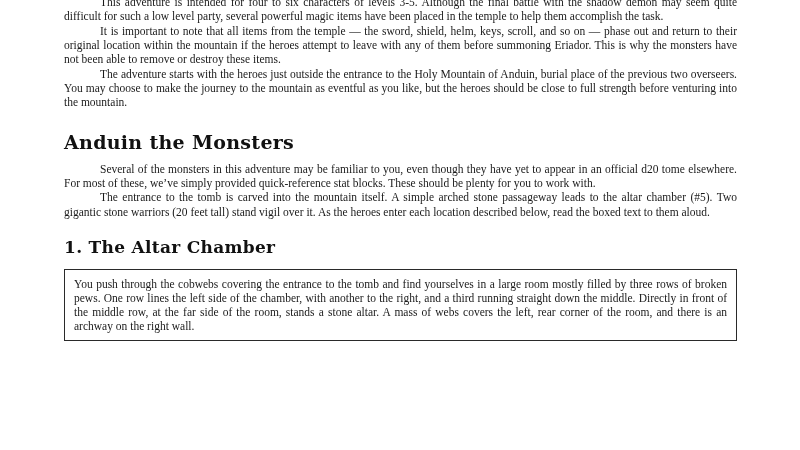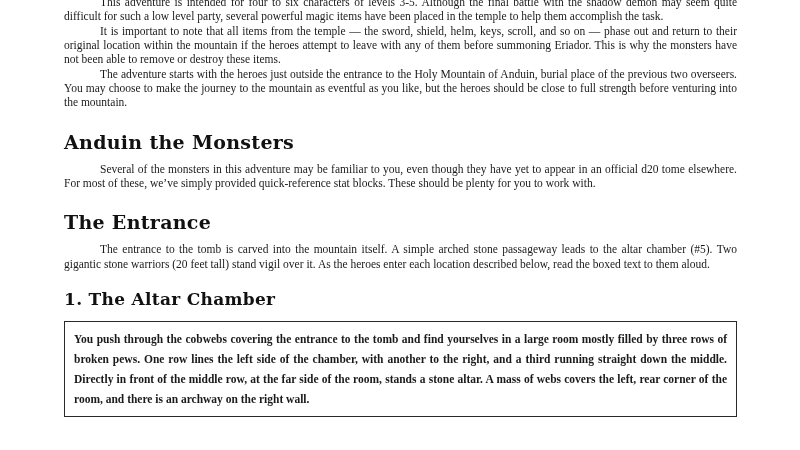--- a/index.html
+++ b/index.html
@@ -49,42 +49,40 @@
   }
   .read-aloud-box {
     border: 1.5px solid #2a2a2a;
     padding: 7px 9px;
     background: #ffffff;
   }
   .box-para {
     margin: 0;
     text-align: justify;
     font-size: 11.5px;
-    line-height: 20px;
+    line-height: 14px;
     color: #1a1a1a;
-    font-weight: bold;
   }
 </style>
 </head>
 <body>
 
 <div class="page">
   <div class="content">
 
     <p class="body-para">This adventure is intended for four to six characters of levels 3-5. Although the final battle with the shadow demon may seem quite difficult for such a low level party, several powerful magic items have been placed in the temple to help them accomplish the task.</p>
 
     <p class="body-para">It is important to note that all items from the temple — the sword, shield, helm, keys, scroll, and so on — phase out and return to their original location within the mountain if the heroes attempt to leave with any of them before summoning Eriador. This is why the monsters have not been able to remove or destroy these items.</p>
 
     <p class="body-para">The adventure starts with the heroes just outside the entrance to the Holy Mountain of Anduin, burial place of the previous two overseers. You may choose to make the journey to the mountain as eventful as you like, but the heroes should be close to full strength before venturing into the mountain.</p>
 
     <h2 class="section-heading">Anduin the Monsters</h2>
 
     <p class="body-para">Several of the monsters in this adventure may be familiar to you, even though they have yet to appear in an official d20 tome elsewhere. For most of these, we’ve simply provided quick-reference stat blocks. These should be plenty for you to work with.</p>
 
-    <h2 class="section-heading">The Entrance</h2>
 
     <p class="body-para">The entrance to the tomb is carved into the mountain itself. A simple arched stone passageway leads to the altar chamber (#5). Two gigantic stone warriors (20 feet tall) stand vigil over it. As the heroes enter each location described below, read the boxed text to them aloud.</p>
 
     <h3 class="sub-heading">1. The Altar Chamber</h3>
 
     <div class="read-aloud-box">
       <p class="box-para">You push through the cobwebs covering the entrance to the tomb and find yourselves in a large room mostly filled by three rows of broken pews. One row lines the left side of the chamber, with another to the right, and a third running straight down the middle. Directly in front of the middle row, at the far side of the room, stands a stone altar. A mass of webs covers the left, rear corner of the room, and there is an archway on the right wall.</p>
     </div>
 
   </div>

